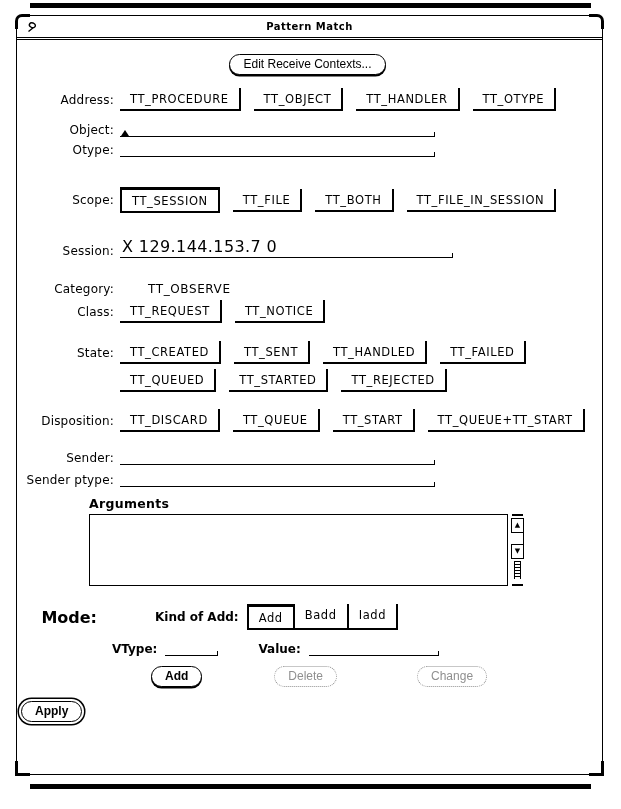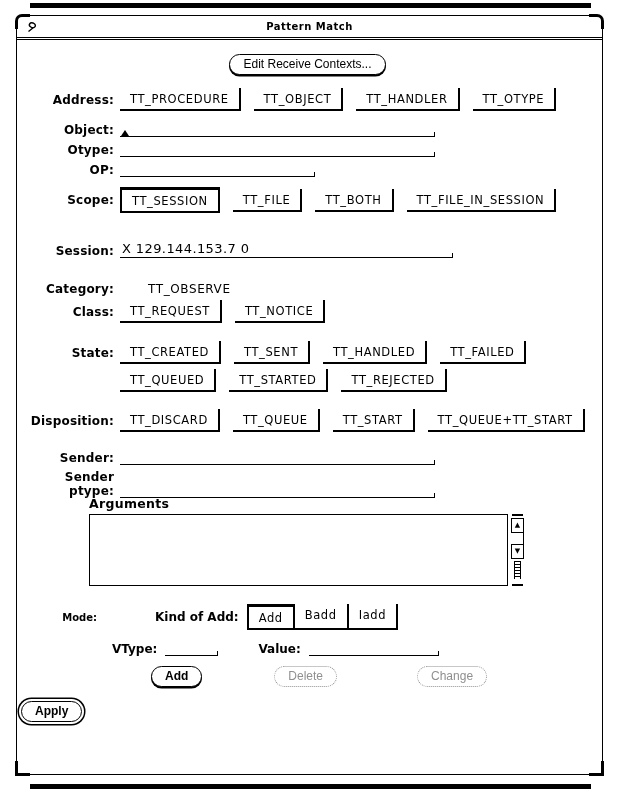--- a/index.html
+++ b/index.html
@@ -20,35 +20,35 @@
 
   .titlebar { height:24px; display:flex; align-items:center; border-bottom:3px double #000; position:relative; }
   .titlebar .title { position:absolute; left:0; right:0; text-align:center;
                      font-weight:bold; font-size:10px; letter-spacing:0.5px; }
   .pushpin { margin-left:9px; z-index:2; display:inline-flex; }
 
   .content { position:relative; height:731px; }
   .row { position:absolute; left:0; right:4px; display:flex; align-items:center; }
   .row.baseline { align-items:flex-end; }
 
-  .lbl { width:97px; text-align:right; font-weight:bold; font-size:12px;
+  .lbl { width:97px; text-align:right; font-weight:normal; font-size:12px;
          letter-spacing:0.2px; flex-shrink:0; margin-right:6px; }
-  .lbl-sm { width:80px; text-align:right; font-weight:bold; font-size:10px; flex-shrink:0; margin-right:6px; }
+  .lbl-sm { width:80px; text-align:right; font-weight:bold; font-size:16px; flex-shrink:0; margin-right:6px; }
   .blbl { font-weight:bold; font-size:12px; }
 
   
   .choice { font-size:11.5px; letter-spacing:0.6px; padding:4px 10px 3px;
             border-right:2px solid #000; border-bottom:2px solid #000;
             margin-right:13px; background:#fff; white-space:nowrap; cursor:default; }
   .choice.selected { border:2px solid #000; border-top-width:3px; }
   .seg .choice { margin-right:0; }
 
   
   .field { display:inline-block; border-bottom:1.5px solid #000; height:17px;
-           position:relative; font-size:13px; letter-spacing:0.4px; }
+           position:relative; font-size:16px; letter-spacing:0.4px; }
   .field::after { content:""; position:absolute; right:0; bottom:0; height:4px;
                   border-right:1.5px solid #000; }
   .fval { position:absolute; left:2px; bottom:1px; white-space:nowrap; }
   .caret { position:absolute; left:1px; bottom:0; width:0; height:0;
            border-left:4px solid transparent; border-right:4px solid transparent;
            border-bottom:6px solid #000; }
 
   .w315 { width:315px; } .w333 { width:333px; } .w195 { width:195px; }
 
   .static-val { font-size:12px; letter-spacing:0.6px; }
@@ -116,26 +116,20 @@
         <span class="caret"></span>
         <span class="fval"></span>
       </span>
     </div>
     <div class="row baseline" style="top:100px;">
       <span class="lbl">Otype:</span>
       <span class="field w315">
         <span class="fval"></span>
       </span>
     </div>
-    <div class="row baseline" style="top:120px;">
-      <span class="lbl">OP:</span>
-      <span class="field w195">
-        <span class="fval"></span>
-      </span>
-    </div>
 
     <div class="row" style="top:147px;">
       <span class="lbl">Scope:</span>
       <span class="choice selected">TT_SESSION</span>
       <span class="choice">TT_FILE</span>
       <span class="choice">TT_BOTH</span>
       <span class="choice">TT_FILE_IN_SESSION</span>
     </div>
 
     <div class="row baseline" style="top:201px;">

